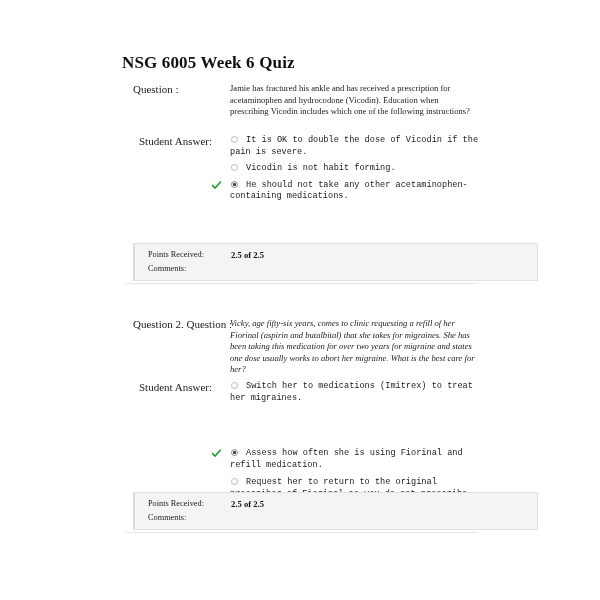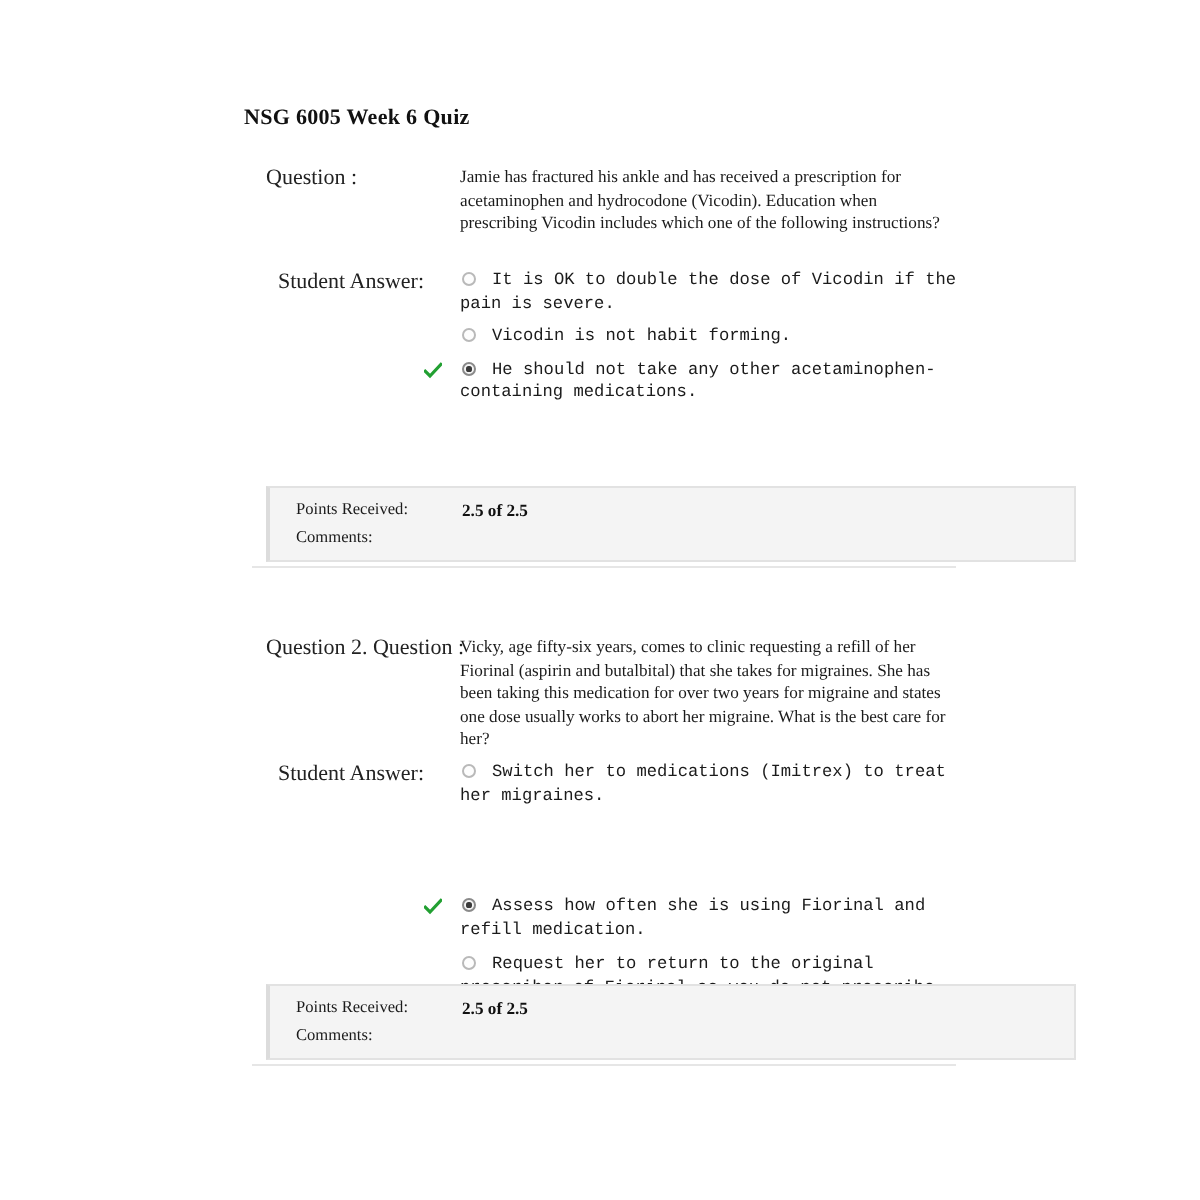--- a/index.html
+++ b/index.html
@@ -19,21 +19,21 @@
     position: absolute;
     left: 0; top: 0;
     width: 600px;
     height: 600px;
   }
 
   .quiz-title {
     position: absolute;
     left: 122px;
     top: 53px;
-    font-size: 11px;
+    font-size: 17px;
     font-weight: bold;
     letter-spacing: 0.15px;
     color: #111;
   }
 
   .qblock { position: absolute; left: 0; width: 600px; }
 
   .label {
     position: absolute;
     font-size: 11px;
@@ -188,21 +188,21 @@
       <div class="pb-value" style="top:20px; font-weight:normal;"></div>
     </div>
 
     <div class="hr" style="top:283px;"></div>
   </div>
 
   <div class="qblock" style="top:0;">
 
     <div class="label" style="left:133px; top:318px;">Question 2.  Question :</div>
 
-    <div class="body-text" style="top:318px;">Vicky, age fifty-six years, comes to clinic requesting a refill of her Fiorinal (aspirin and butalbital) that she takes for migraines. She has been taking this medication for over two years for migraine and states one dose usually works to abort her migraine. What is the best care for her?</div>
+    <div class="body-text" style="top:318px;font-style:italic;">Vicky, age fifty-six years, comes to clinic requesting a refill of her Fiorinal (aspirin and butalbital) that she takes for migraines. She has been taking this medication for over two years for migraine and states one dose usually works to abort her migraine. What is the best care for her?</div>
 
     <div class="label" style="left:139px; top:381px;">Student Answer:</div>
 
     <div class="options" style="top:381px;">
 
       <div class="opt">
         <span class="radio"></span>
         <span class="opt-text">Switch her to medications (Imitrex) to treat her migraines.</span>
       </div>
 

